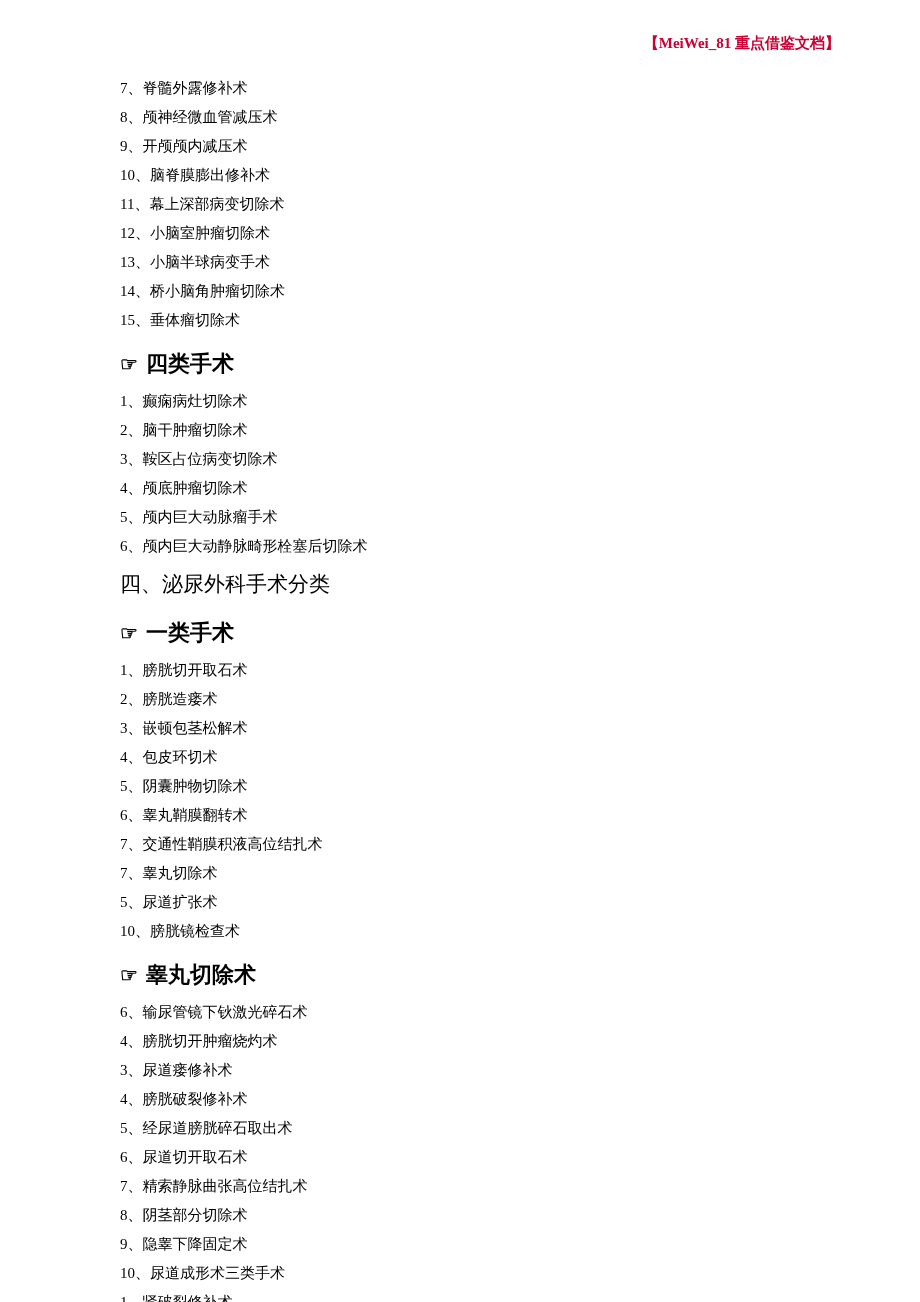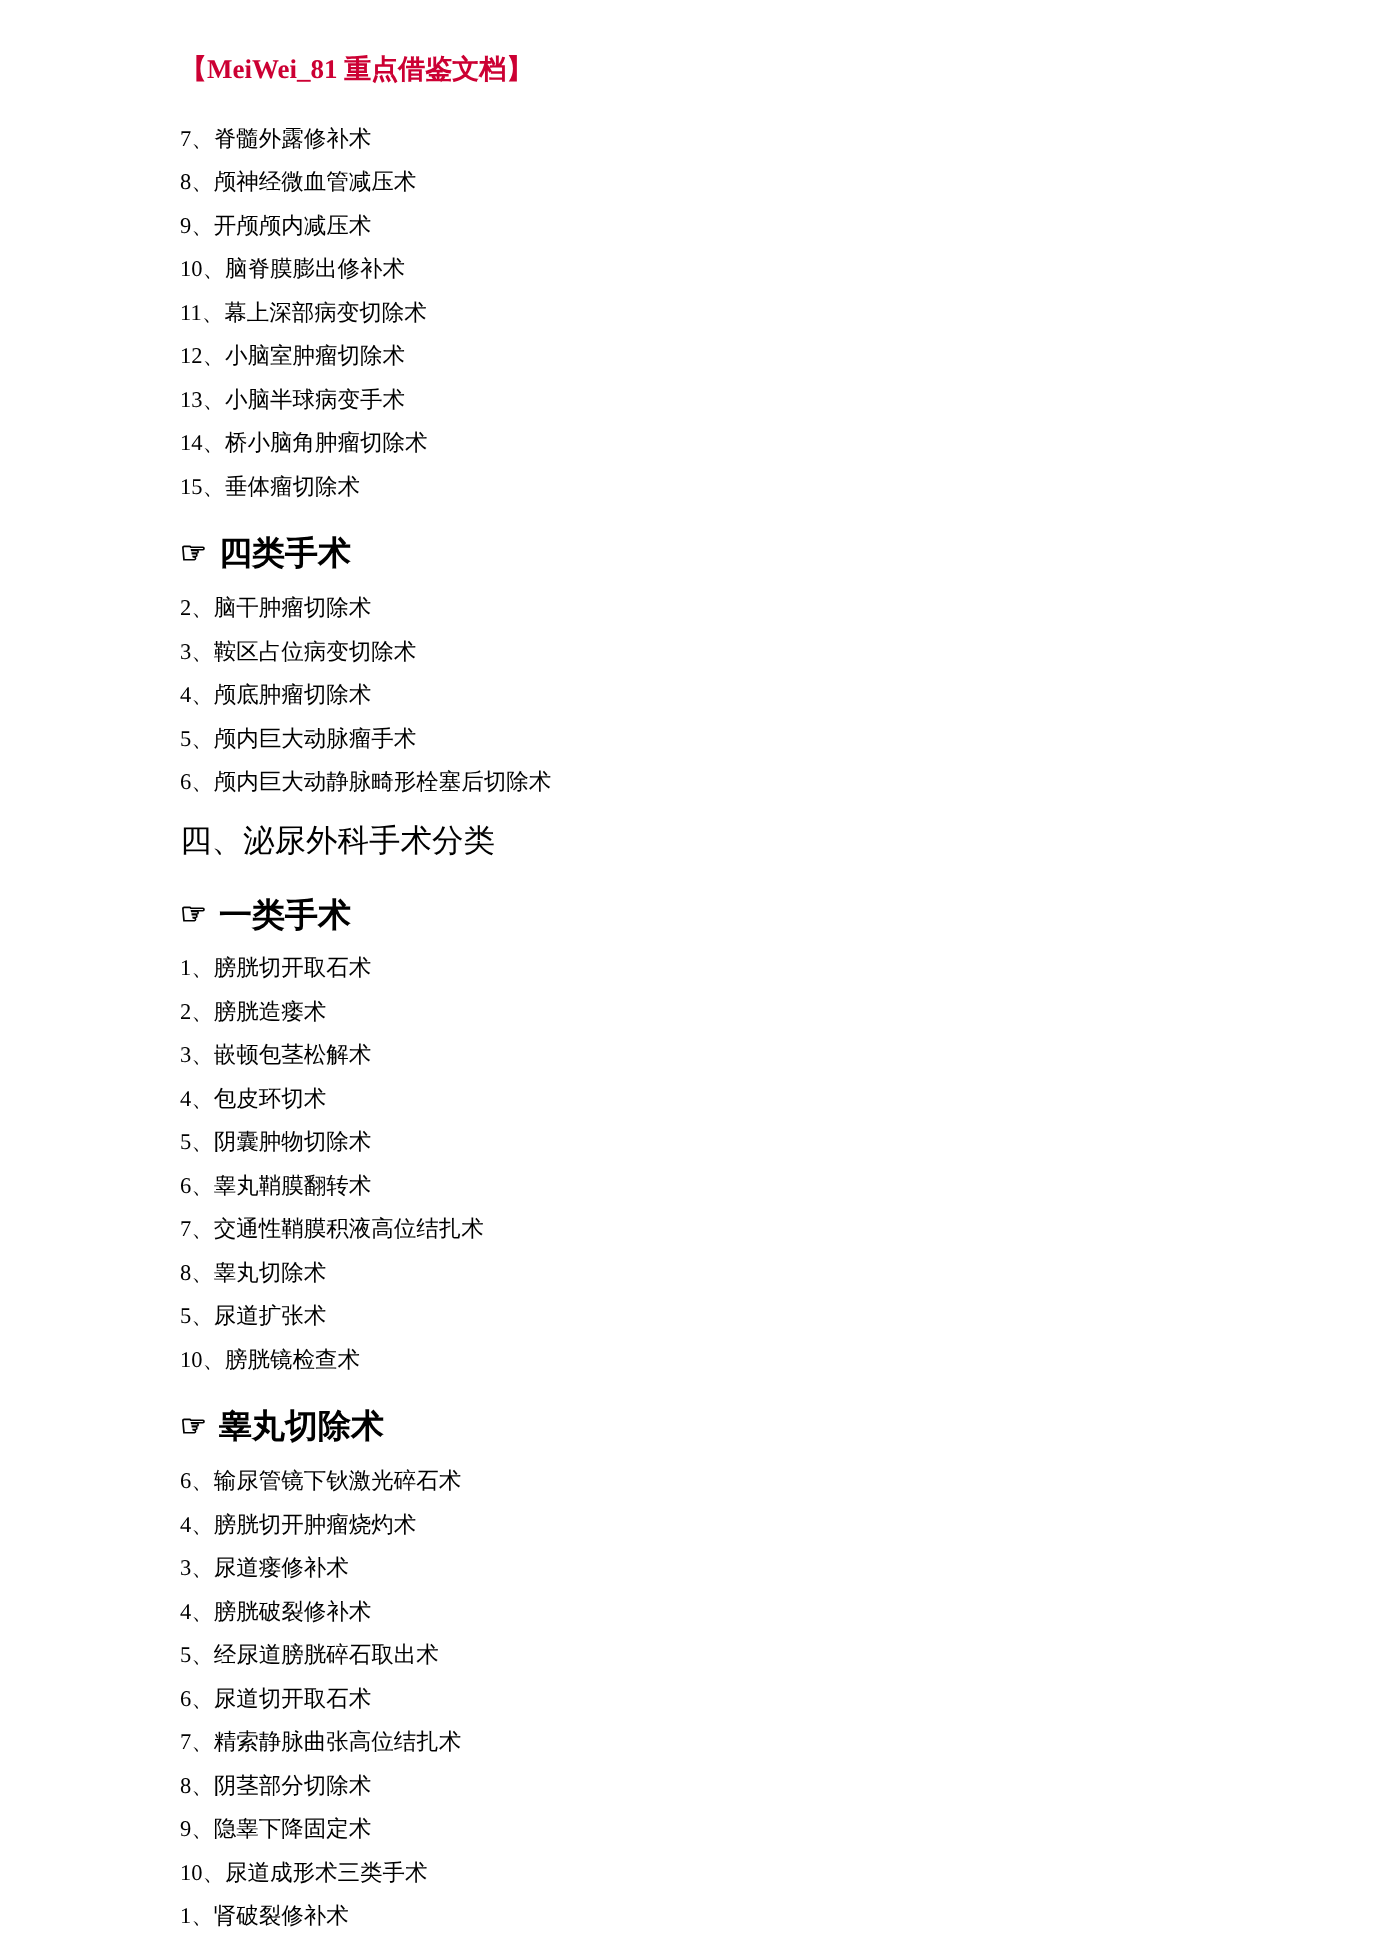--- a/index.html
+++ b/index.html
@@ -11,23 +11,23 @@
       background: #ffffff;
       font-family: "SimSun", "宋体", serif;
       font-size: 15px;
       color: #000000;
       width: 920px;
       min-height: 1302px;
       padding: 30px 80px 60px 120px;
       line-height: 1.8;
     }
     .header-title {
-      text-align: left;
+      text-align: right;
       color: #cc0033;
-      font-size: 18px;
+      font-size: 15px;
       font-weight: bold;
       margin-bottom: 18px;
     }
     .section-header {
       font-size: 22px;
       font-weight: bold;
       margin: 10px 0 4px 0;
       display: flex;
       align-items: center;
       gap: 8px;
@@ -63,20 +63,21 @@
     <div class="subsection">13、小脑半球病变手术</div>
     <div class="subsection">14、桥小脑角肿瘤切除术</div>
     <div class="subsection">15、垂体瘤切除术</div>
   </div>
 
   <div class="section-header">
     <span class="finger">☞</span>
     <span>四类手术</span>
   </div>
   <div>
+    <div class="subsection">1、癫痫病灶切除术</div>
     <div class="subsection">2、脑干肿瘤切除术</div>
     <div class="subsection">3、鞍区占位病变切除术</div>
     <div class="subsection">4、颅底肿瘤切除术</div>
     <div class="subsection">5、颅内巨大动脉瘤手术</div>
     <div class="subsection">6、颅内巨大动静脉畸形栓塞后切除术</div>
   </div>
 
   <div class="category-label" style="margin-top:6px;">四、泌尿外科手术分类</div>
 
   <div class="section-header">
@@ -84,21 +85,21 @@
     <span>一类手术</span>
   </div>
   <div>
     <div class="subsection">1、膀胱切开取石术</div>
     <div class="subsection">2、膀胱造瘘术</div>
     <div class="subsection">3、嵌顿包茎松解术</div>
     <div class="subsection">4、包皮环切术</div>
     <div class="subsection">5、阴囊肿物切除术</div>
     <div class="subsection">6、睾丸鞘膜翻转术</div>
     <div class="subsection">7、交通性鞘膜积液高位结扎术</div>
-    <div class="subsection">8、睾丸切除术</div>
+    <div class="subsection">7、睾丸切除术</div>
     <div class="subsection">5、尿道扩张术</div>
     <div class="subsection">10、膀胱镜检查术</div>
   </div>
 
   <div class="section-header">
     <span class="finger">☞</span>
     <span>睾丸切除术</span>
   </div>
   <div>
     <div class="subsection">6、输尿管镜下钬激光碎石术</div>

